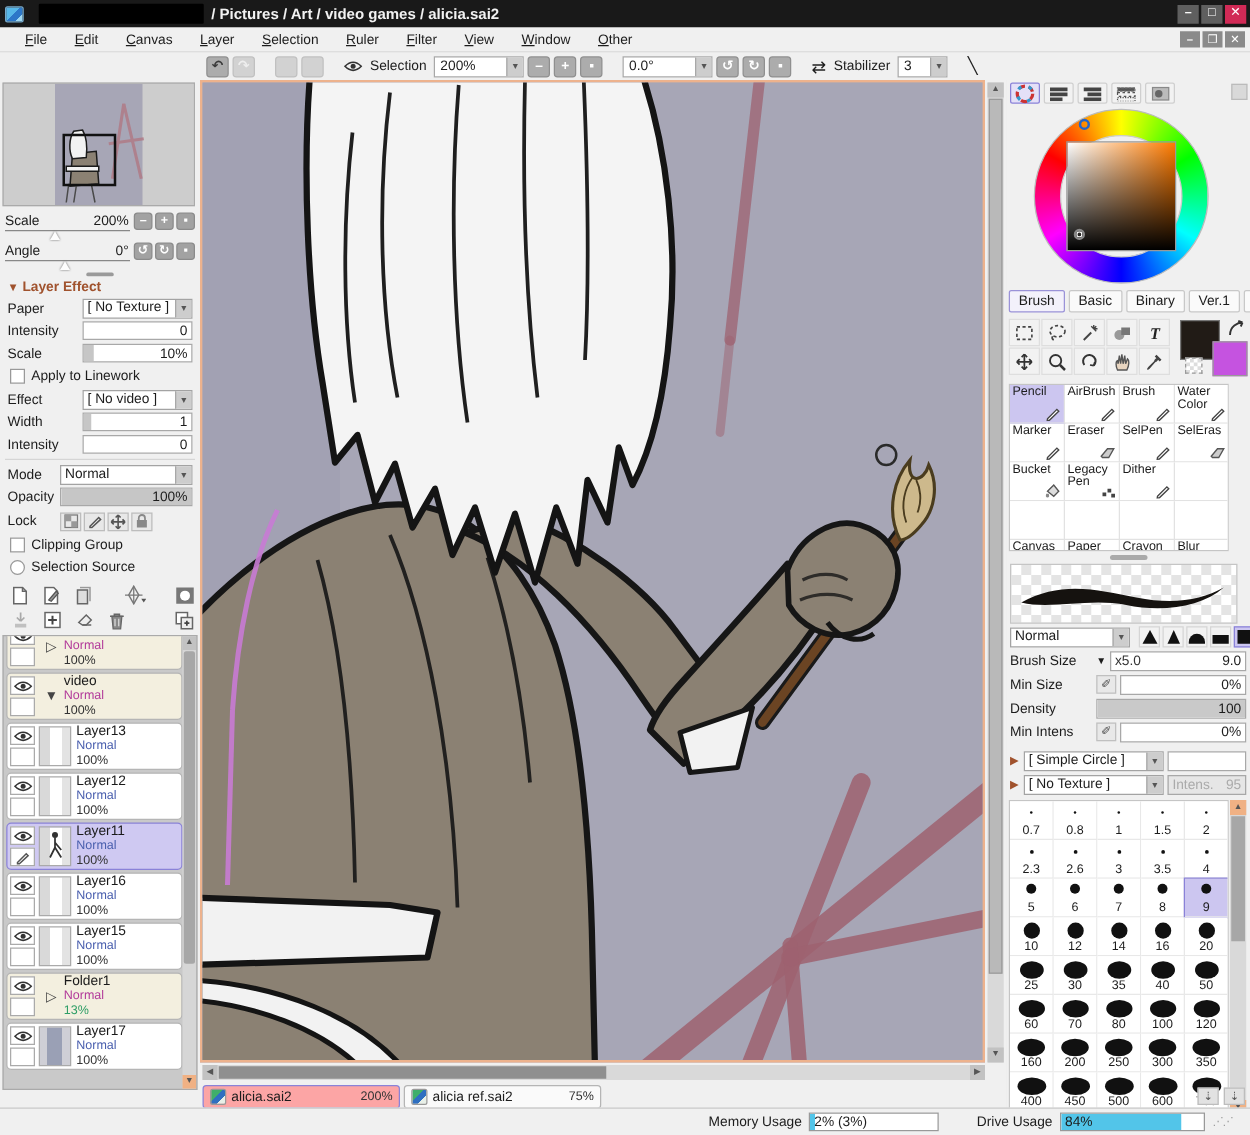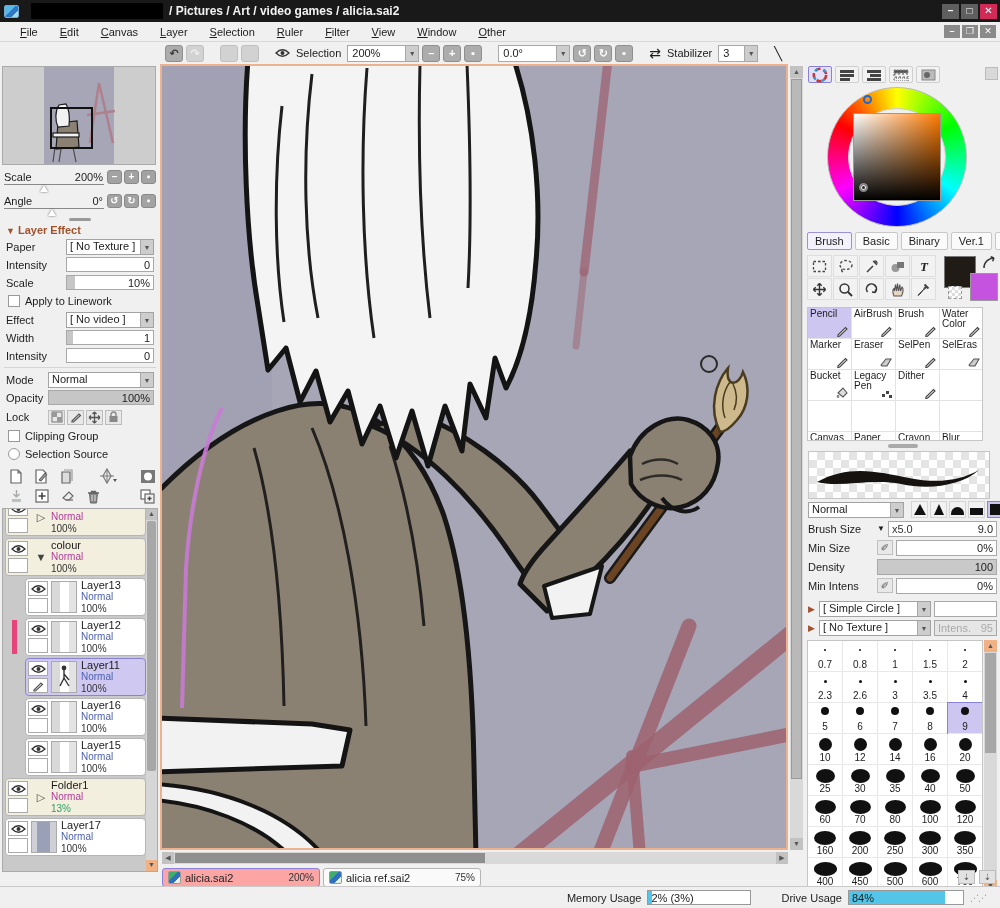--- a/index.html
+++ b/index.html
@@ -76,21 +76,21 @@
   .hsep{height:1px;background:#d5d5d5;margin:3px 4px}
 
   
   #layers-wrap{position:relative;margin:2px 0 0 2px;width:156px;height:364px;overflow:hidden;
     background:#c9c9c9;border:1px solid #aaa}
   #layers-list{position:absolute;left:2px;top:-13px;width:141px}
   .lrow{position:relative;border:1px solid #b5b5b5;border-radius:4px;background:#fff;
     display:flex;align-items:center;margin:2px 0;height:38px;padding:1px 2px}
   .lrow.folder{background:#f3efdf}
   .lrow.sel{background:#cfc9f2;border-color:#8a82d8}
-  .lrow.indent{margin-left:20px}
+  .lrow.indent{}
   .eyecol{display:flex;flex-direction:column;gap:2px;margin-right:3px}
   .ebox{width:20px;height:15px;background:#fff;border:1px solid #aaa;display:flex;
     align-items:center;justify-content:center}
   .fold-tri{width:20px;text-align:center;font-size:11px;color:#444}
   .lthumb{width:26px;height:32px;border:1px solid #aaa;margin-right:4px;position:relative;
     background:linear-gradient(to right,#d9d9d9 0 34%,#fff 34% 72%,#e3e3e3 72%)}
   .lthumb.blue{background:linear-gradient(to right,#cfcfd6 0 22%,#9aa0b5 22% 74%,#cfcfd6 74%)}
   .ltext{line-height:12px}
   .lname{font-size:11px;color:#1a1a1a}
   .lmode{font-size:10px;color:#4a5fae}
@@ -558,21 +558,21 @@
                 <svg width="15" height="10" viewBox="0 0 15 10">
                   <path d="M1,5 Q7.5,-1.5 14,5 Q7.5,11.5 1,5 Z" fill="none" stroke="#333" stroke-width="1.3"></path>
                   <circle cx="7.5" cy="5" r="2" fill="#333"></circle>
                 </svg>
               </i>
             </span>
             <span class="ebox"></span>
           </span>
         <span class="fold-tri">▼</span>
         <span class="ltext">
-            <div class="lname">colour</div>
+            <div class="lname">video</div>
             <div class="lmode">Normal</div>
             <div class="lop">100%</div>
           </span>
       </div>
       <div class="lrow indent">
         <span class="eyecol">
             <span class="ebox">
               <i>
                 <svg width="15" height="10" viewBox="0 0 15 10">
                   <path d="M1,5 Q7.5,-1.5 14,5 Q7.5,11.5 1,5 Z" fill="none" stroke="#333" stroke-width="1.3"></path>

